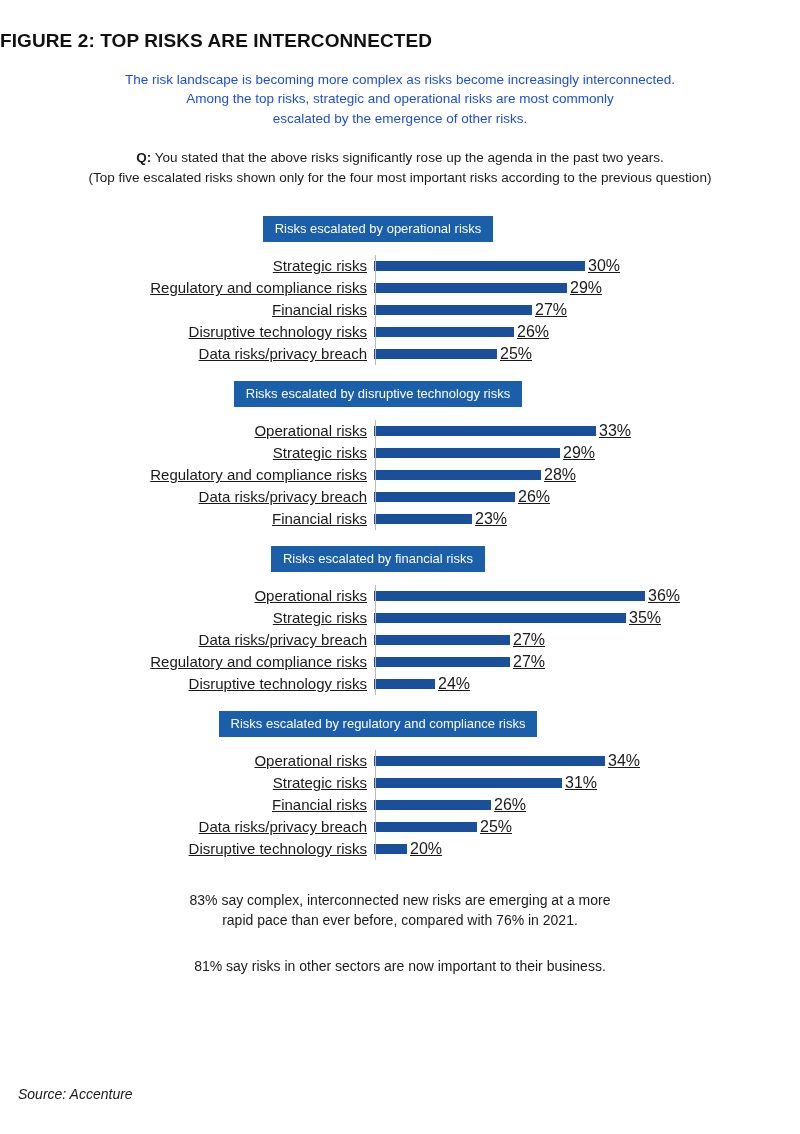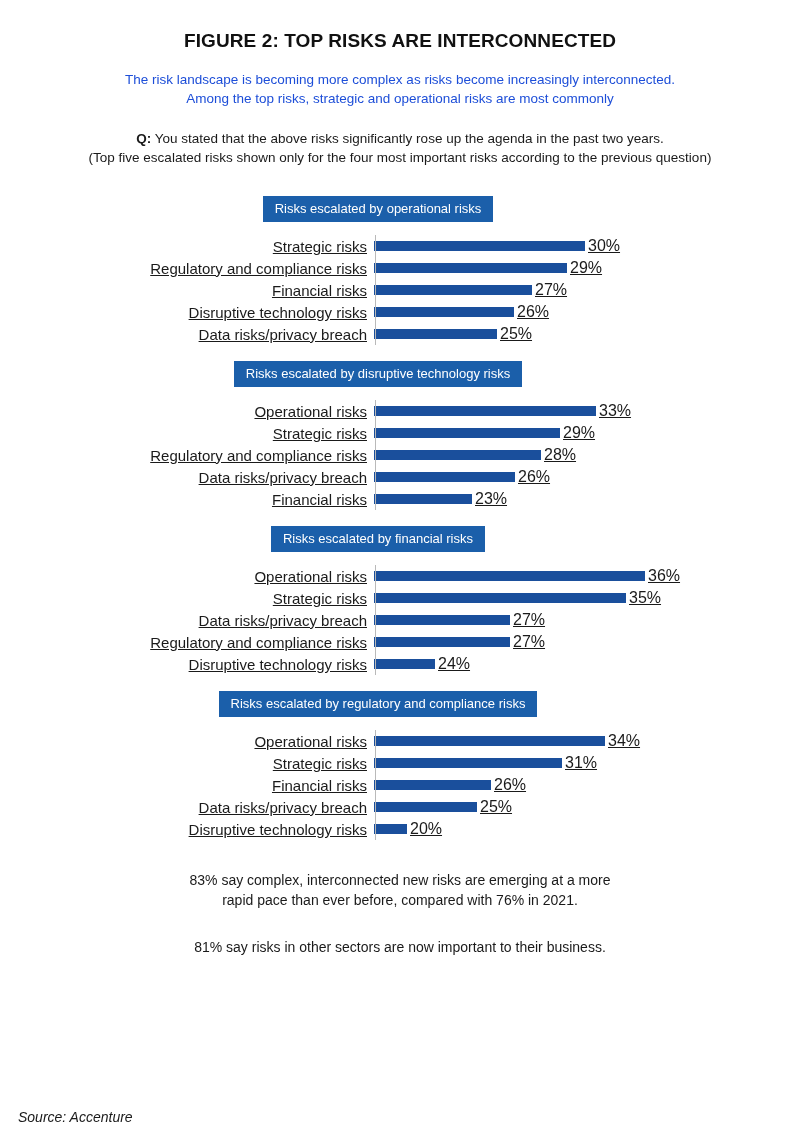--- a/index.html
+++ b/index.html
@@ -11,21 +11,20 @@
     width: 800px;
     height: 1134px;
     font-family: "Liberation Sans", sans-serif;
     color: #1a1a1a;
     position: relative;
     overflow: hidden;
   }
 
   
   .figure-title {
-    text-align: center;
     font-size: 19px;
     font-weight: bold;
     letter-spacing: 0.1px;
     color: #111111;
     margin: 30px 0 0 0;
     line-height: 1.2;
   }
   .subtitle {
     text-align: center;
     font-size: 13.5px;
@@ -123,34 +122,35 @@
     color: #1a1a1a;
     margin: 0 auto;
     width: 640px;
   }
   .footnote.second {
     margin-top: 26px;
   }
   .source {
     position: absolute;
     left: 18px;
-    bottom: 9px;
+    bottom: 32px;
     font-size: 14px;
     font-style: italic;
     color: #1a1a1a;
   }
 </style>
 </head>
 <body>
 
 <div class="figure-title">FIGURE 2: TOP RISKS ARE INTERCONNECTED</div>
 
 <div class="subtitle">
   <div>The risk landscape is becoming more complex as risks become increasingly interconnected.</div>
   <div>Among the top risks, strategic and operational risks are most commonly</div>
+  <div>escalated by the emergence of other risks.</div>
 </div>
 
 <div class="question">
   <div>
     <span class="qlabel">Q:</span>
     <span>You stated that the above risks significantly rose up the agenda in the past two years.</span>
   </div>
   <div>(Top five escalated risks shown only for the four most important risks according to the previous question)</div>
 </div>
 

